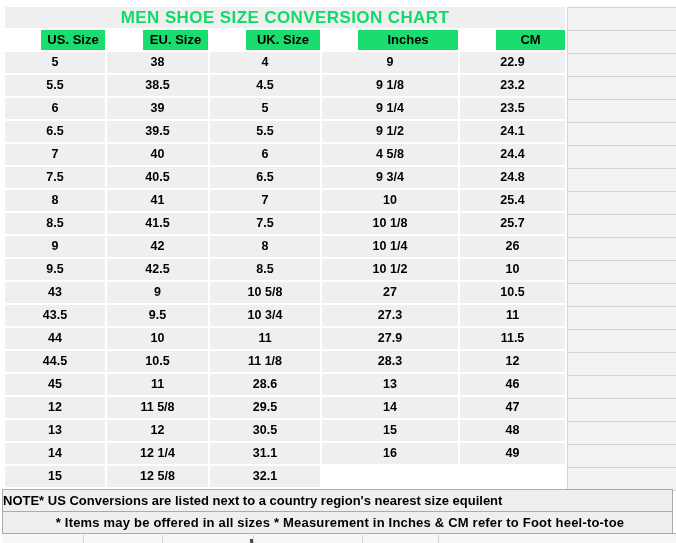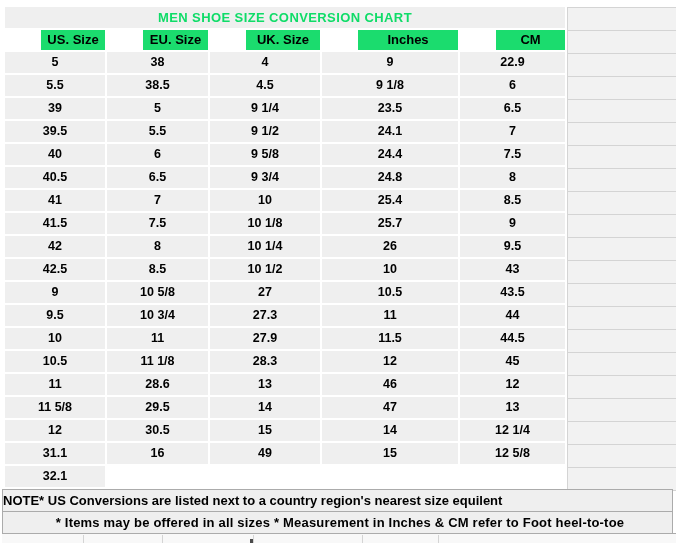--- a/index.html
+++ b/index.html
@@ -19,21 +19,21 @@
     grid-template-columns:100px 101px 110px 136px 105px;
     gap:2px;
     background:#fff;
   }
   .title-cell{
     grid-column:1 / -1;
     height:21px;line-height:22px;
     background:var(--cell-bg,#efefef);
     color:var(--title-green,#0fdc68);
     text-align:center;
-    font-size:13px;
+    font-size:17px;
     letter-spacing:.4px;
     white-space:nowrap;
   }
   .header-cell{
     height:20px;line-height:20px;
     background:var(--header-green,#1bdc6e);
     text-align:center;
     font-size:13px;
     margin-left:36px;
   }
@@ -92,34 +92,35 @@
     <div class="header-cell">CM</div>
     <div class="data-cell">5</div>
     <div class="data-cell">38</div>
     <div class="data-cell">4</div>
     <div class="data-cell">9</div>
     <div class="data-cell">22.9</div>
     <div class="data-cell">5.5</div>
     <div class="data-cell">38.5</div>
     <div class="data-cell">4.5</div>
     <div class="data-cell">9 1/8</div>
+    <div class="data-cell">23.2</div>
     <div class="data-cell">6</div>
     <div class="data-cell">39</div>
     <div class="data-cell">5</div>
     <div class="data-cell">9 1/4</div>
     <div class="data-cell">23.5</div>
     <div class="data-cell">6.5</div>
     <div class="data-cell">39.5</div>
     <div class="data-cell">5.5</div>
     <div class="data-cell">9 1/2</div>
     <div class="data-cell">24.1</div>
     <div class="data-cell">7</div>
     <div class="data-cell">40</div>
     <div class="data-cell">6</div>
-    <div class="data-cell">9 5/8</div>
+    <div class="data-cell">4 5/8</div>
     <div class="data-cell">24.4</div>
     <div class="data-cell">7.5</div>
     <div class="data-cell">40.5</div>
     <div class="data-cell">6.5</div>
     <div class="data-cell">9 3/4</div>
     <div class="data-cell">24.8</div>
     <div class="data-cell">8</div>
     <div class="data-cell">41</div>
     <div class="data-cell">7</div>
     <div class="data-cell">10</div>
@@ -166,20 +167,21 @@
     <div class="data-cell">46</div>
     <div class="data-cell">12</div>
     <div class="data-cell">11 5/8</div>
     <div class="data-cell">29.5</div>
     <div class="data-cell">14</div>
     <div class="data-cell">47</div>
     <div class="data-cell">13</div>
     <div class="data-cell">12</div>
     <div class="data-cell">30.5</div>
     <div class="data-cell">15</div>
+    <div class="data-cell">48</div>
     <div class="data-cell">14</div>
     <div class="data-cell">12 1/4</div>
     <div class="data-cell">31.1</div>
     <div class="data-cell">16</div>
     <div class="data-cell">49</div>
     <div class="data-cell">15</div>
     <div class="data-cell">12 5/8</div>
     <div class="data-cell">32.1</div>
   </div>
 

